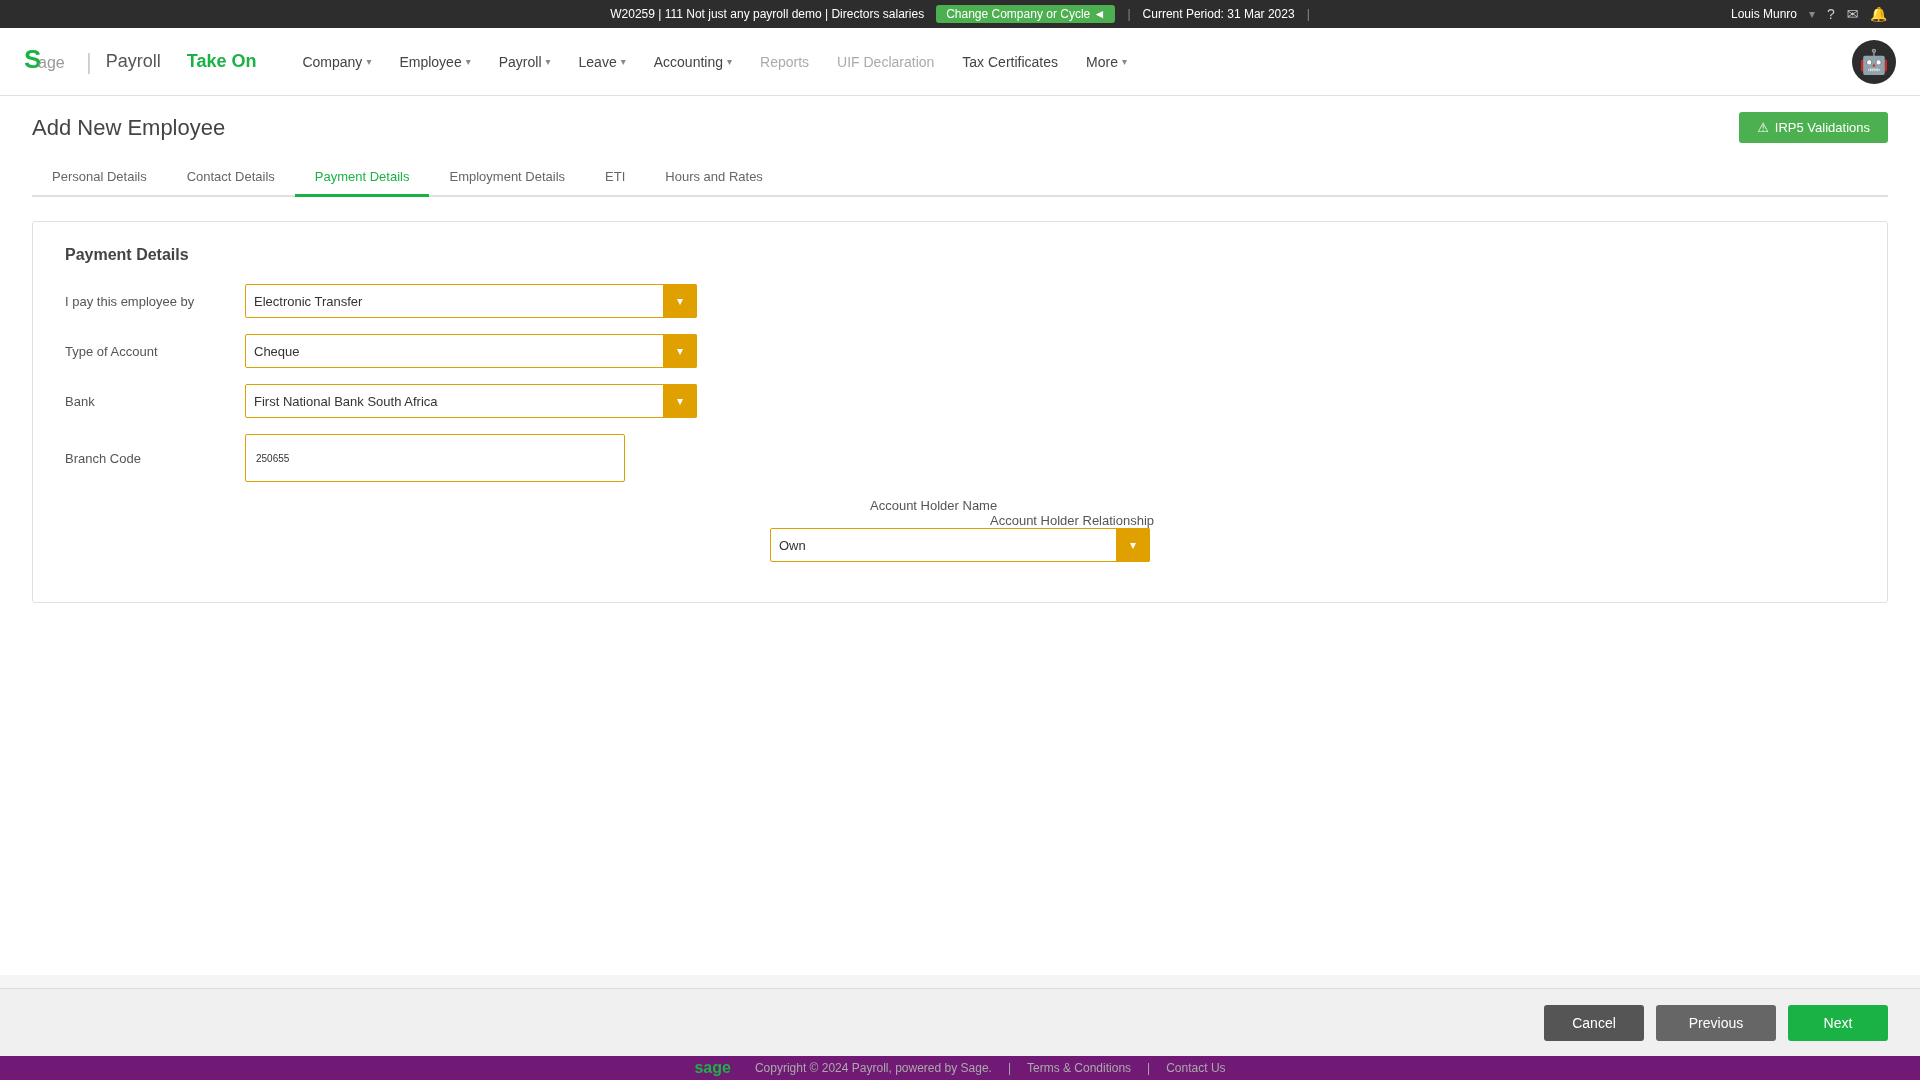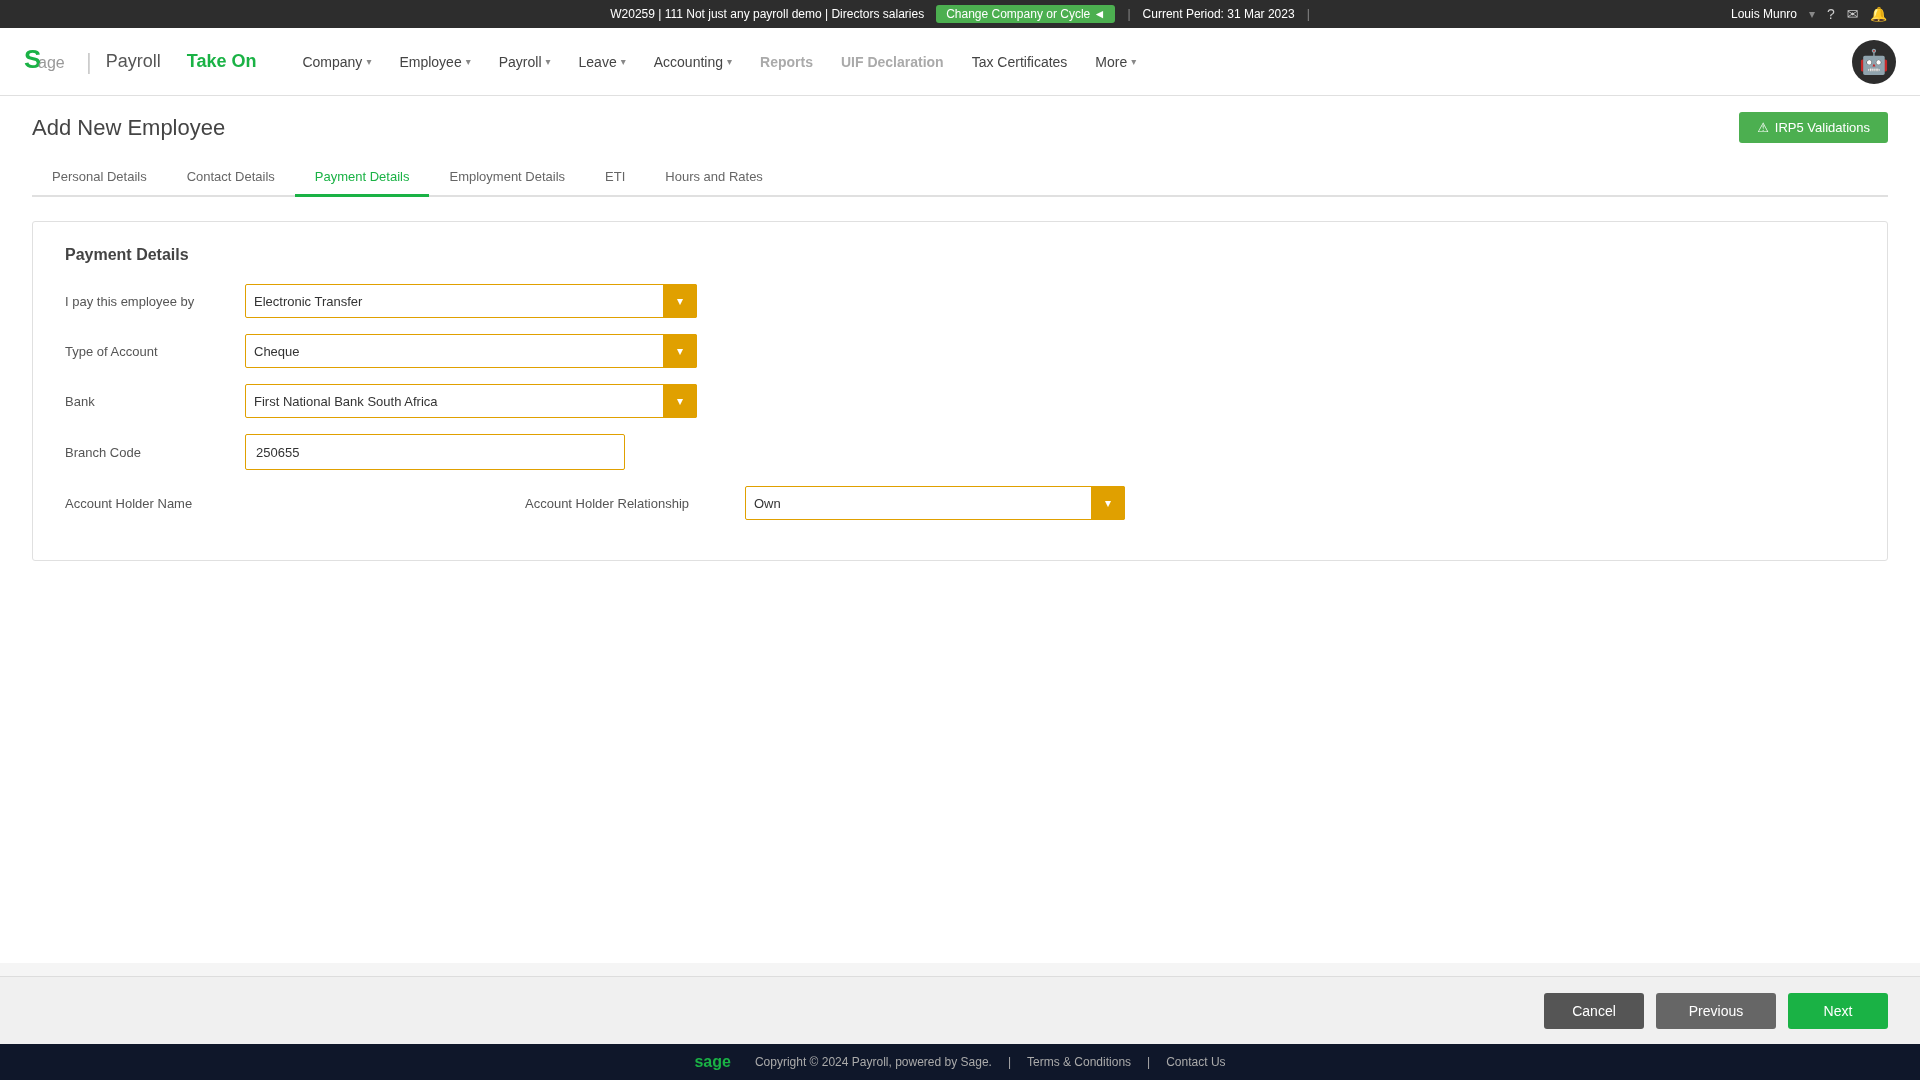--- a/index.html
+++ b/index.html
@@ -52,21 +52,21 @@
       padding: 8px 14px;
       color: #444;
       font-size: 14px;
       cursor: pointer;
       display: flex;
       align-items: center;
       gap: 4px;
       border-radius: 3px;
       white-space: nowrap;
     }
-    .nav-item.disabled { color: #aaa; cursor: default; font-weight: bold; }
+    .nav-item.disabled { color: #aaa; cursor: default; }
     .nav-chevron { font-size: 10px; color: #888; }
 
     .nav-right { margin-left: auto; }
     .avatar-btn {
       width: 44px;
       height: 44px;
       border-radius: 50%;
       background: #2d2d2d;
       display: flex;
       align-items: center;
@@ -163,25 +163,25 @@
       border-radius: 2px;
       padding: 0 8px;
       font-size: 13px;
       color: #333;
       background: #fff;
       appearance: none;
       -webkit-appearance: none;
     }
     .form-input {
       width: 380px;
-      height: 36px;
+      height: 48px;
       border: 1px solid #e0a000;
       border-radius: 2px;
       padding: 0 10px;
-      font-size: 13px;
+      font-size: 10px;
       color: #333;
       background: #fff;
     }
     
     .select-wrapper { position: relative; display: inline-block; }
     .select-wrapper .dropdown-arrow {
       position: absolute;
       right: 0;
       top: 0;
       height: 34px;
@@ -238,23 +238,23 @@
       border: none;
       border-radius: 3px;
       padding: 10px 12px;
       font-size: 14px;
       cursor: pointer;
       min-width: 100px;
     }
 
     
     .bottom-footer {
-      background: #0f172a;
+      background: #701a75;
       color: #aaa;
-      height: 36px;
+      height: 24px;
       display: flex;
       align-items: center;
       justify-content: center;
       font-size: 12px;
       gap: 16px;
     }
     .bottom-footer-logo { color: #1ab245; font-weight: bold; font-size: 16px; margin-right: 8px; }
     .bottom-footer a { color: #aaa; text-decoration: none; }
   </style>
 </head>
@@ -403,21 +403,21 @@
           <div class="dropdown-arrow">▾</div>
         </div>
       </div>
 
       <div class="form-row">
         <label class="form-label">Branch Code</label>
         <input type="text" class="form-input" value="250655" style="">
       </div>
 
 
-      <div class="form-row" style="justify-content: flex-start; align-items: center;">
+      <div class="form-row" style="justify-content: flex-start; align-items: center; flex-direction: column;">
         <label class="form-label">Account Holder Name</label>
 
         <label class="form-label" style="margin-left: 280px; width: 220px;">Account Holder Relationship</label>
         <div class="select-wrapper">
           <select class="form-select" style="width:380px;">
             <option value="Own">Own</option>
             <option value="Spouse">Spouse</option>
             <option value="Child">Child</option>
             <option value="Other">Other</option>
           </select>

